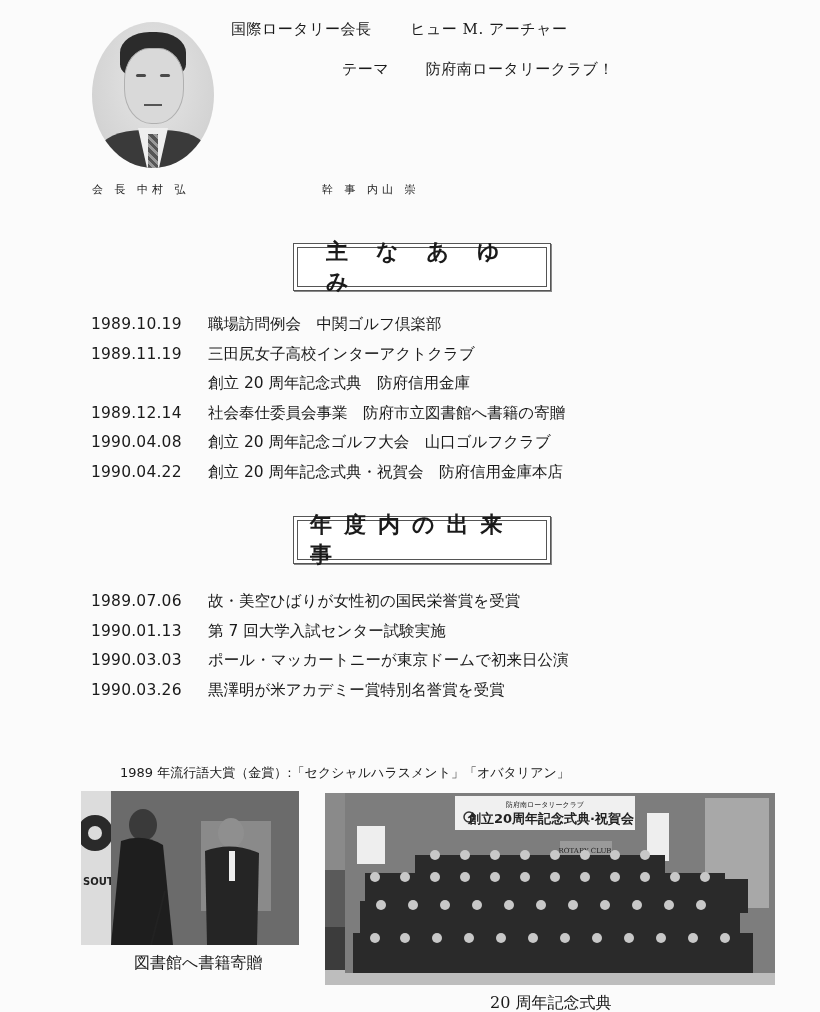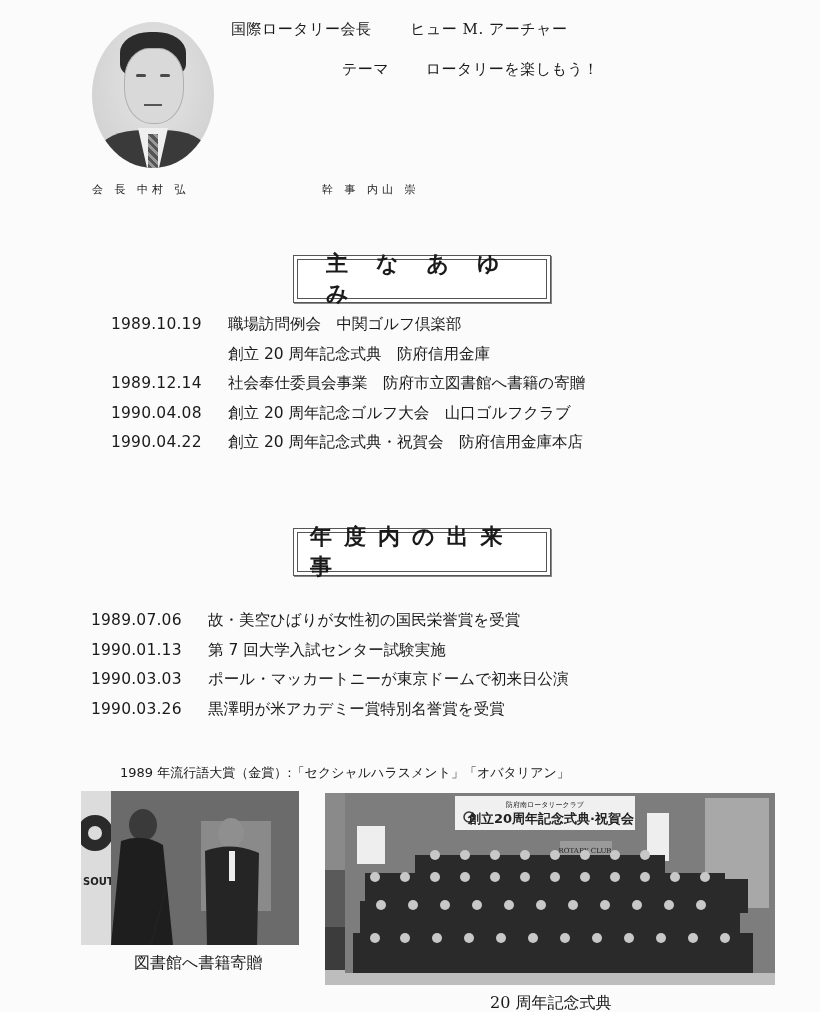--- a/index.html
+++ b/index.html
@@ -43,21 +43,20 @@
     background: repeating-linear-gradient(45deg,#555 0 3px,#999 3px 6px);
   }
 
   .header-line { font-size: 15px; letter-spacing: 0.5px; white-space: nowrap; }
   .officer { font-size: 11px; letter-spacing: 4px; white-space: nowrap; }
 
   
   .title-box {
     border: 1px solid #555; padding: 3px; background: #fff;
     box-shadow: 1px 1px 0 #888;
-    margin-top: 12px;
   }
   .title-box-inner {
     border: 1px solid #555; height: 100%; box-sizing: border-box;
     display: flex; align-items: center; justify-content: center;
     font-size: 22px; font-weight: bold;
   }
   .ayumi { letter-spacing: 28px; padding-left: 28px; }
   .dekigoto { letter-spacing: 12px; padding-left: 12px; font-family: Liberation Mono, monospace; }
 
   .list { font-size: 15.5px; line-height: 29.5px; }
@@ -93,42 +92,46 @@
 </div>
 
 <div class="abs header-line serif" style="left:231px; top:20px;">
   <span>国際ロータリー会長</span>
   <span style="display:inline-block;width:28px"></span>
   <span>ヒュー M. アーチャー</span>
 </div>
 <div class="abs header-line serif" style="left:342px; top:60px;">
   <span>テーマ</span>
   <span style="display:inline-block;width:26px"></span>
-  <span>ロータリーを楽しもう！</span>
+  <span>防府南ロータリークラブ！</span>
 </div>
 
 <div class="abs officer serif" style="left:92px; top:182px;">
   <span>会 長</span>
   <span>中村 弘</span>
 </div>
 <div class="abs officer serif" style="left:322px; top:182px;">
   <span>幹 事</span>
   <span>内山 崇</span>
 </div>
 
 <div class="abs title-box" style="left:293px; top:243px; width:250px; height:40px;">
   <div class="title-box-inner ayumi">主なあゆみ</div>
 </div>
 
-<div class="abs list" style="left:91px; top:310px;margin-left:20px;">
+<div class="abs list" style="left:91px; top:310px;">
   <div class="row">
       <span class="date">1989.10.19</span>
       <span class="text">職場訪問例会　中関ゴルフ倶楽部</span>
     </div>
   <div class="row">
+      <span class="date">1989.11.19</span>
+      <span class="text">三田尻女子高校インターアクトクラブ</span>
+    </div>
+  <div class="row">
       <span class="date"></span>
       <span class="text">創立 20 周年記念式典　防府信用金庫</span>
     </div>
   <div class="row">
       <span class="date">1989.12.14</span>
       <span class="text">社会奉仕委員会事業　防府市立図書館へ書籍の寄贈</span>
     </div>
   <div class="row">
       <span class="date">1990.04.08</span>
       <span class="text">創立 20 周年記念ゴルフ大会　山口ゴルフクラブ</span>
@@ -136,21 +139,21 @@
   <div class="row">
       <span class="date">1990.04.22</span>
       <span class="text">創立 20 周年記念式典・祝賀会　防府信用金庫本店</span>
     </div>
 </div>
 
 <div class="abs title-box" style="left:293px; top:516px; width:250px; height:40px;">
   <div class="title-box-inner dekigoto">年度内の出来事</div>
 </div>
 
-<div class="abs list" style="left:91px; top:587px;margin-top:19px;">
+<div class="abs list" style="left:91px; top:587px;">
   <div class="row">
       <span class="date">1989.07.06</span>
       <span class="text">故・美空ひばりが女性初の国民栄誉賞を受賞</span>
     </div>
   <div class="row">
       <span class="date">1990.01.13</span>
       <span class="text">第 7 回大学入試センター試験実施</span>
     </div>
   <div class="row">
       <span class="date">1990.03.03</span>

